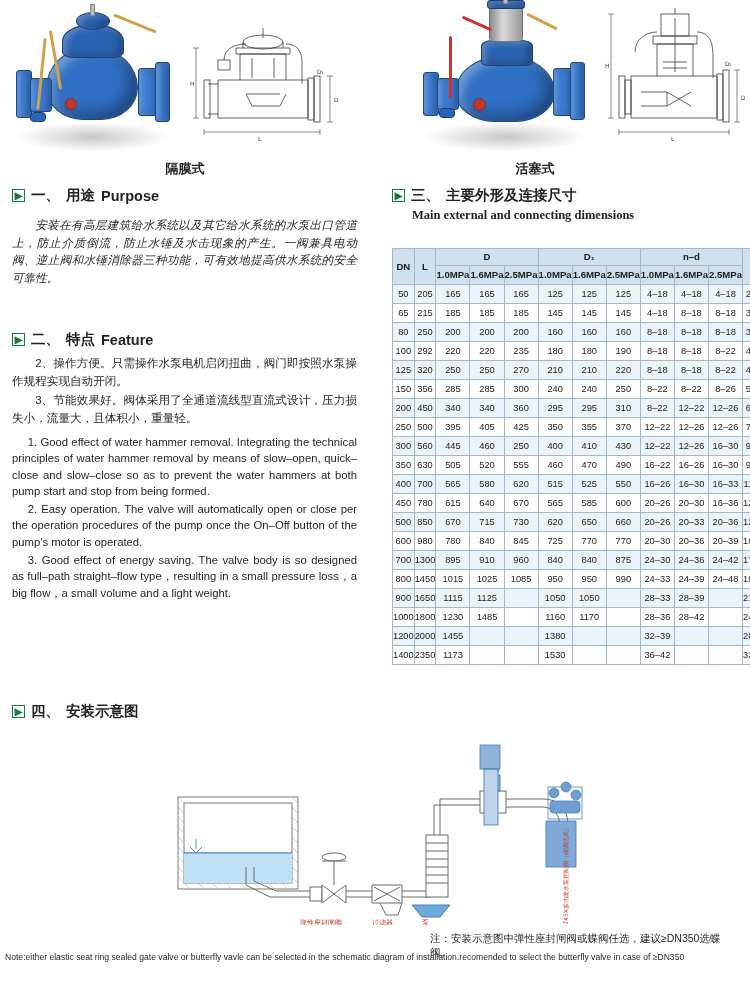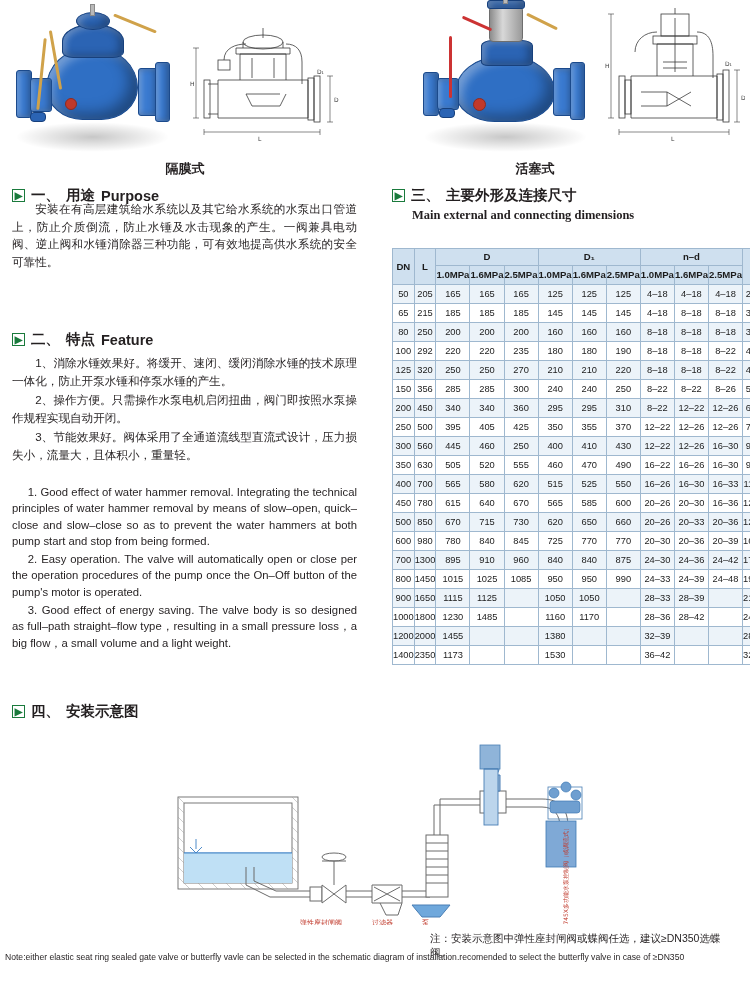--- a/index.html
+++ b/index.html
@@ -224,36 +224,35 @@
     <div class="caption" style="left:475px; top:160px;">活塞式</div>
   </div>
 
   <div class="sec-head" style="left:12px; top:186px;">
     <span class="sec-marker">▶</span>
     <span class="sec-title">一、</span>
     <span class="sec-title">用途</span>
     <span class="sec-title">Purpose</span>
   </div>
 
-  <div class="col-left" style="top:200px;">
+  <div class="col-left" style="top:216px;font-style:italic;">
     <p class="cn">安装在有高层建筑给水系统以及其它给水系统的水泵出口管道上，防止介质倒流，防止水锤及水击现象的产生。一阀兼具电动阀、逆止阀和水锤消除器三种功能，可有效地提高供水系统的安全可靠性。</p>
   </div>
 
   <div class="sec-head" style="left:12px; top:330px;">
     <span class="sec-marker">▶</span>
     <span class="sec-title">二、</span>
     <span class="sec-title">特点</span>
     <span class="sec-title">Feature</span>
   </div>
 
   <div class="col-left" style="top:354px;">
-    <p class="cn">1、消除水锤效果好。将缓开、速闭、缓闭消除水锤的技术原理一体化，防止开泵水锤和停泵水锤的产生。</p>
     <p class="cn">2、操作方便。只需操作水泵电机启闭扭曲，阀门即按照水泵操作规程实现自动开闭。</p>
     <p class="cn">3、节能效果好。阀体采用了全通道流线型直流式设计，压力损失小，流量大，且体积小，重量轻。</p>
-    <p class="en" style="margin-top:21px;">1. Good effect of water hammer removal.  Integrating the technical principles of water hammer removal by means of slow–open, quick–close and slow–close so as to prevent the water hammers at both pump start and stop from being formed.</p>
+    <p class="en" style="margin-top:8px;">1. Good effect of water hammer removal.  Integrating the technical principles of water hammer removal by means of slow–open, quick–close and slow–close so as to prevent the water hammers at both pump start and stop from being formed.</p>
     <p class="en">2. Easy operation.  The valve will automatically open or close per the operation procedures of the pump once the On–Off button of the pump's motor is operated.</p>
     <p class="en">3. Good effect of energy saving.  The valve body is so designed as full–path straight–flow type，resulting in a small pressure loss，a big flow，a small volume and a light weight.</p>
   </div>
 
   <div class="sec-head" style="left:392px; top:186px;">
     <span class="sec-marker">▶</span>
     <span class="sec-title">三、</span>
     <span class="sec-title">主要外形及连接尺寸</span>
   </div>
   <div class="sec-sub" style="position:absolute; left:412px; top:208px;font-family:Liberation Serif, serif;">Main external and connecting dimensions</div>

